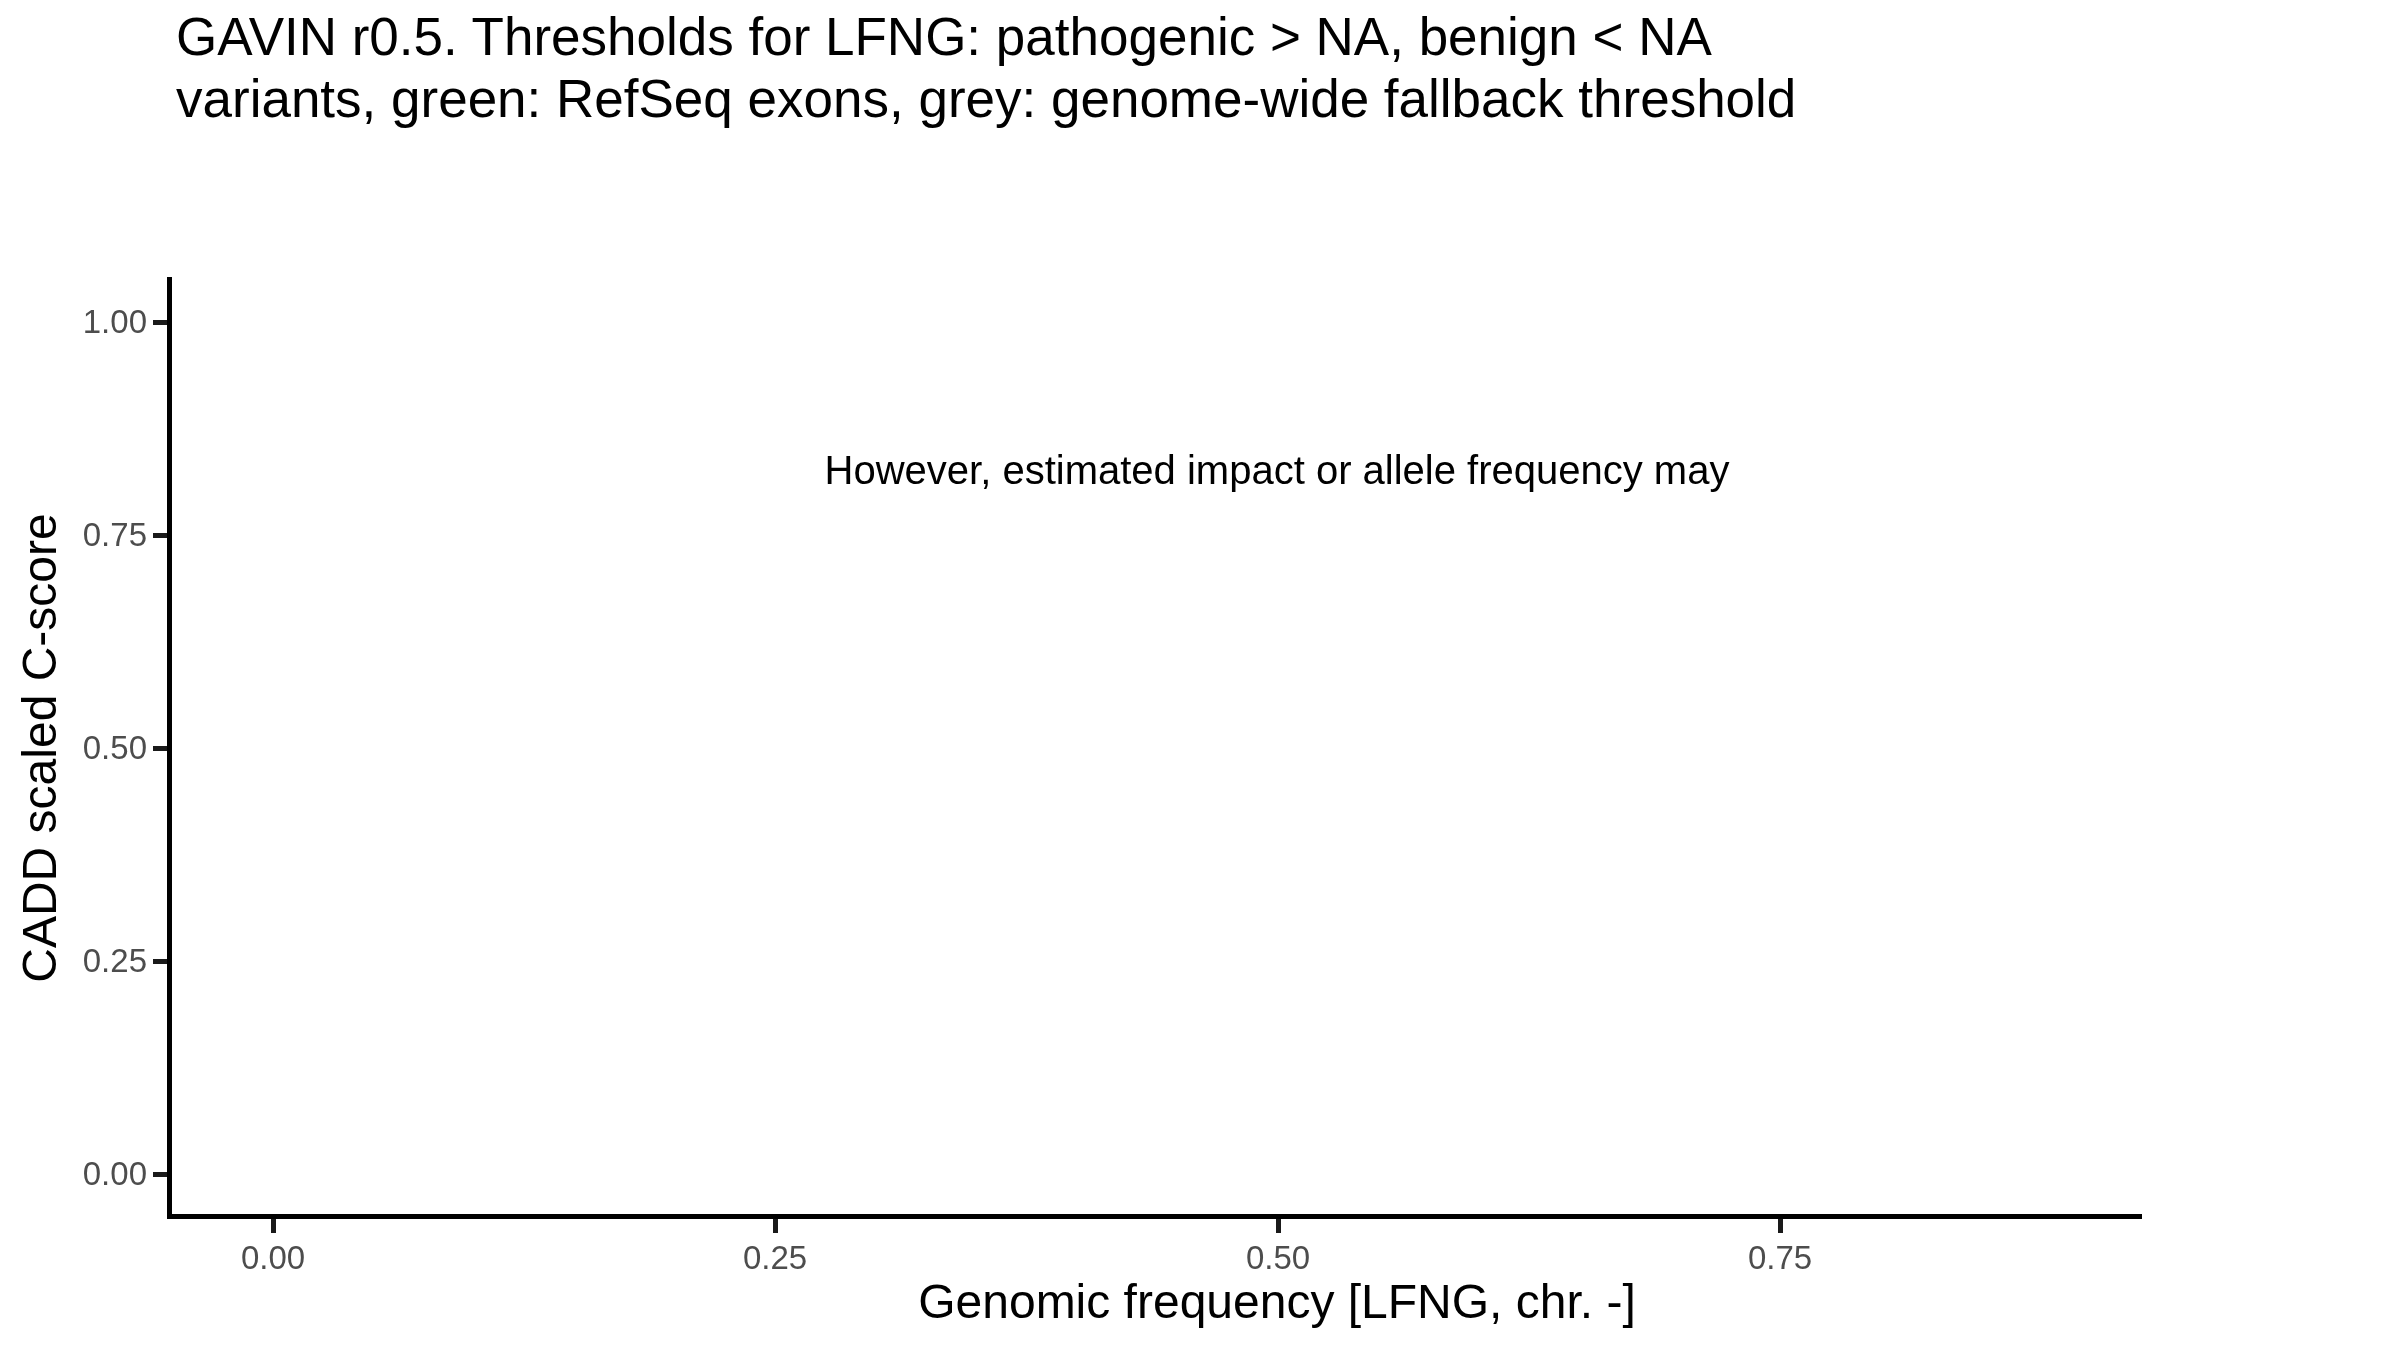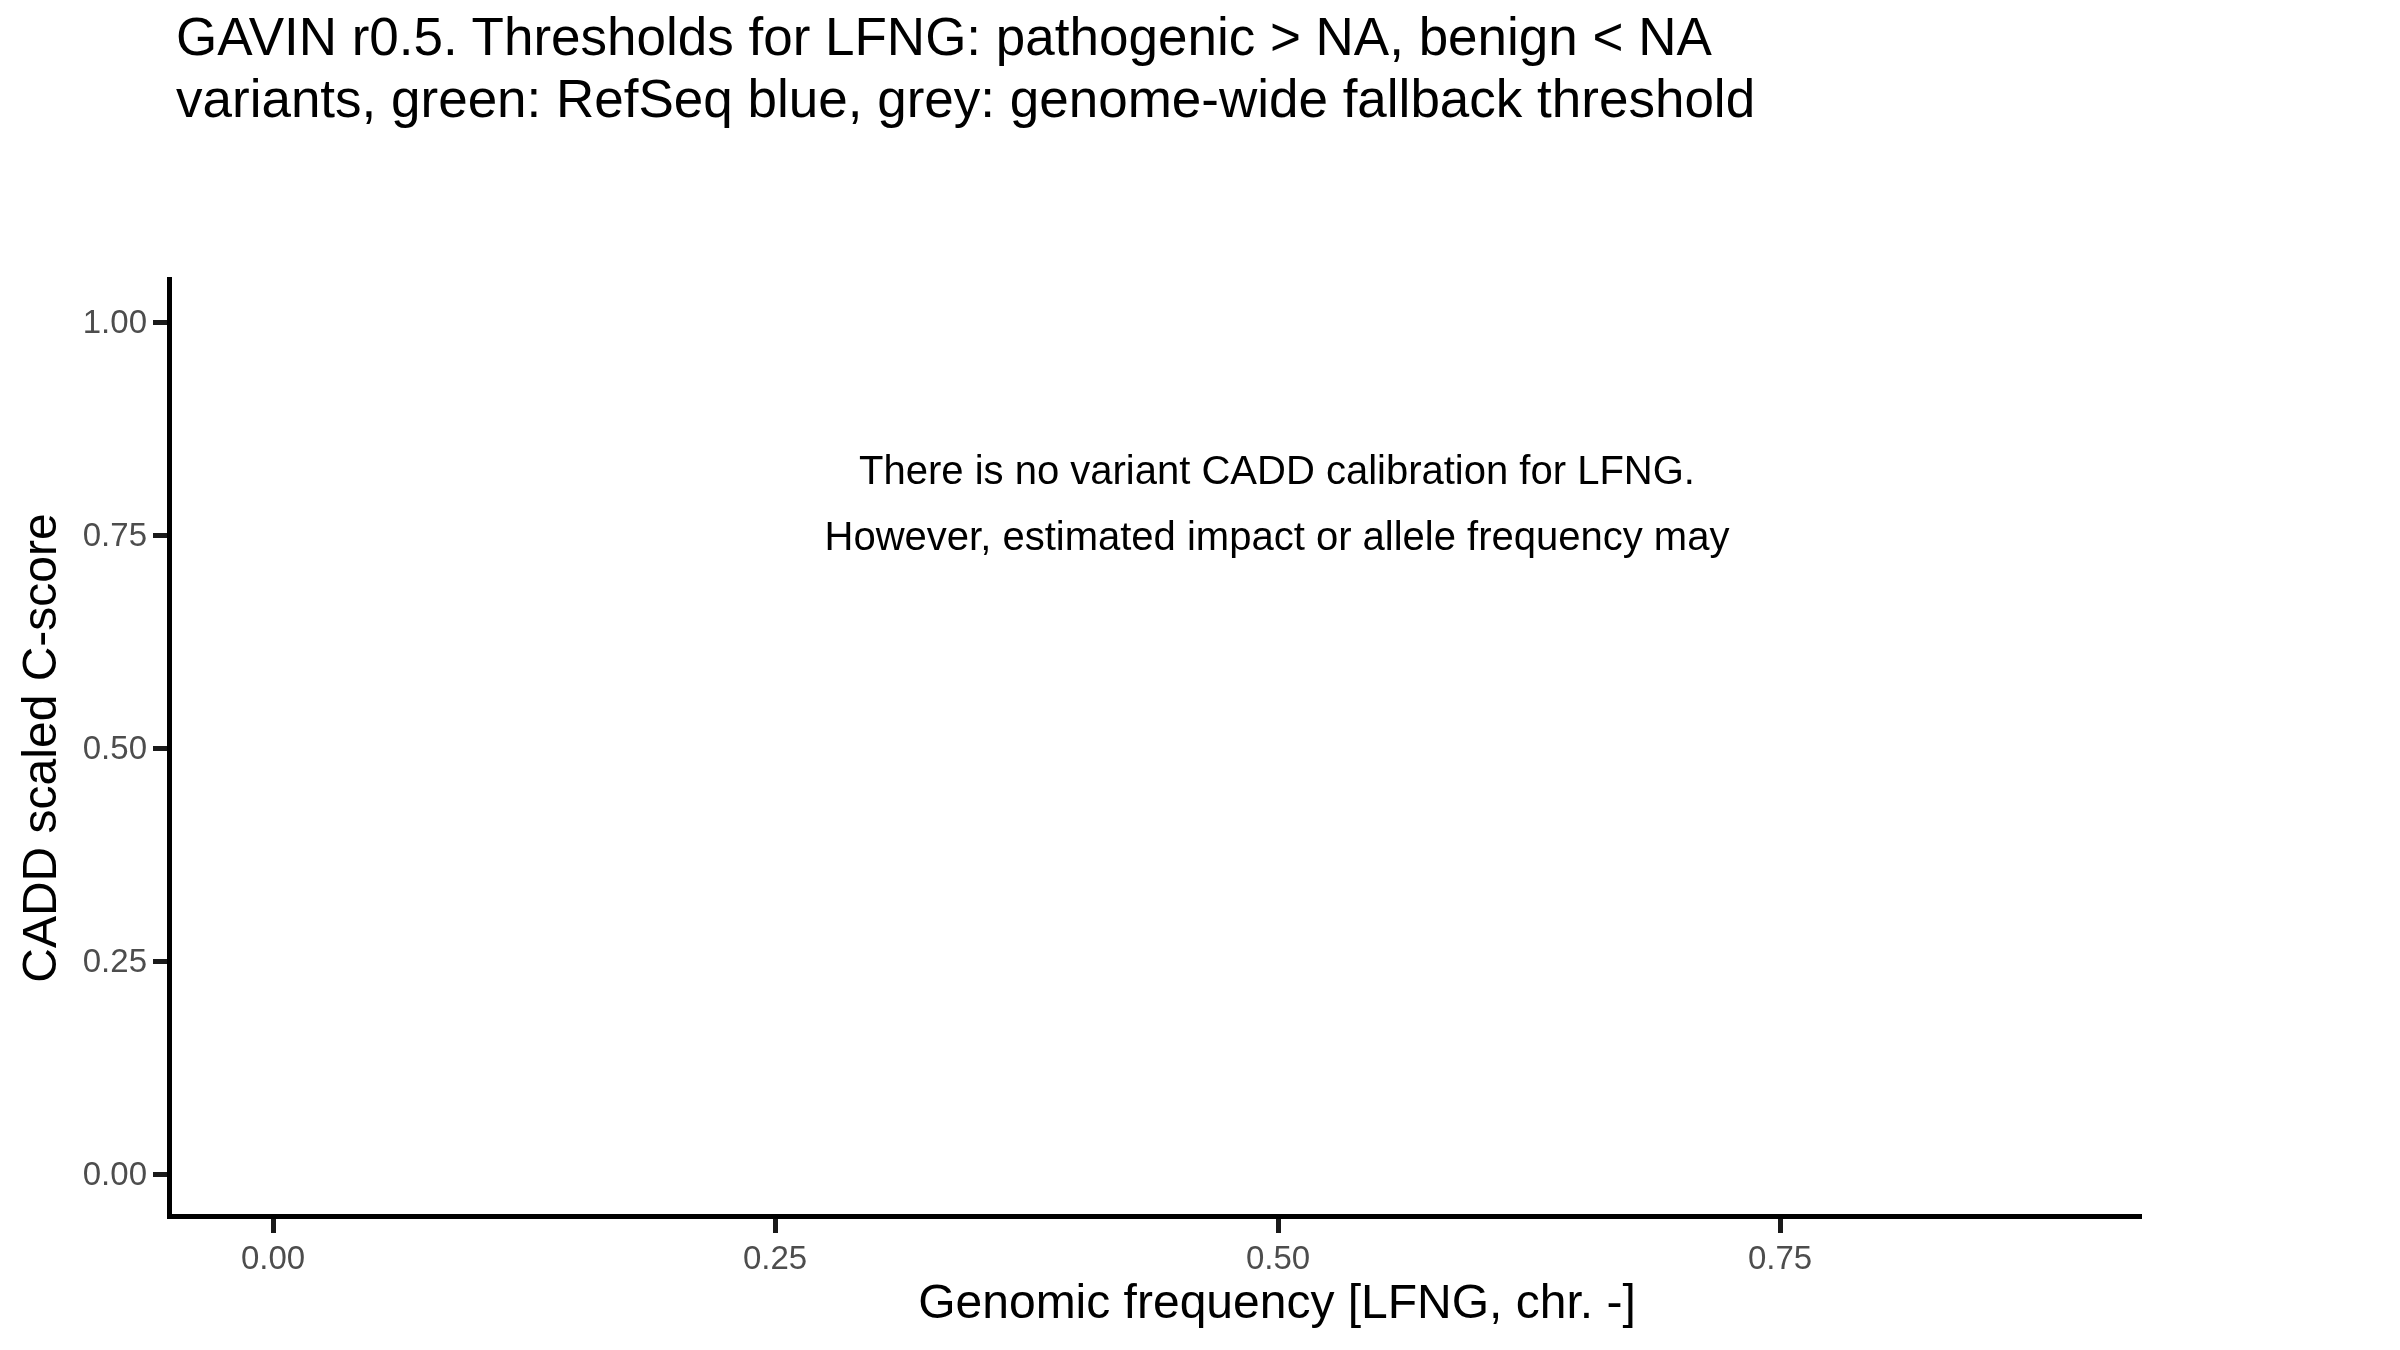--- a/index.html
+++ b/index.html
@@ -107,25 +107,24 @@
     transform: rotate(-90deg);
   }
 </style>
 </head>
 <body>
 
 <div class="stage">
 
   <div class="plot-title">
     <div>GAVIN r0.5. Thresholds for LFNG: pathogenic &gt; NA, benign &lt; NA</div>
-    <div>variants, green: RefSeq blue, grey: genome-wide fallback threshold</div>
+    <div>variants, green: RefSeq exons, grey: genome-wide fallback threshold</div>
   </div>
 
   <div class="annotation">
-    <div>There is no variant CADD calibration for LFNG.</div>
     <div>However, estimated impact or allele frequency may</div>
   </div>
 
   <div class="y-axis-line"></div>
   <div class="x-axis-line"></div>
 
   <div id="y-ticks">
       <div class="y-tick-mark" style="top: 1172px;"></div>
       <div class="y-tick-label" style="top: 1154px;">0.00</div>
       <div class="y-tick-mark" style="top: 959px;"></div>

